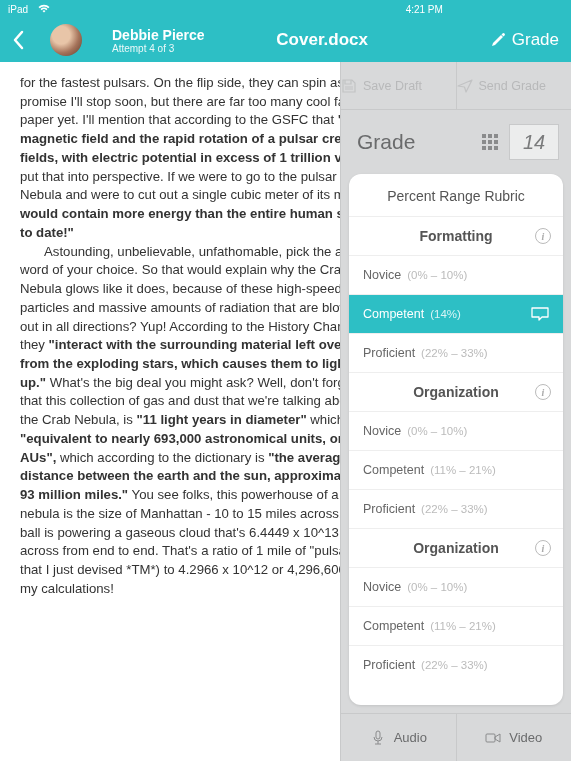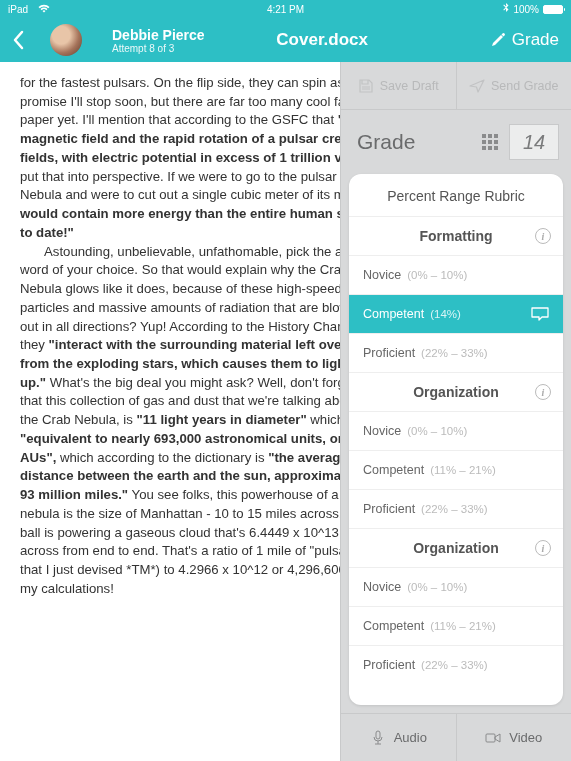--- a/index.html
+++ b/index.html
@@ -30,21 +30,21 @@
 .doc-image { float: right; width: 160px; height: 232px; margin: 4px 0 6px 12px; position: relative; background:
   radial-gradient(circle at 30% 40%, rgba(255,210,120,0.9) 0%, rgba(255,140,40,0.6) 20%, transparent 40%),
   radial-gradient(circle at 70% 70%, rgba(60,200,160,0.7) 0%, rgba(20,120,100,0.5) 25%, transparent 45%),
   radial-gradient(circle at 60% 25%, rgba(200,100,180,0.6) 0%, transparent 35%),
   linear-gradient(135deg, #0a1520 0%, #1a2838 30%, #0d1822 60%, #03080e 100%);
 }
 .plus-badge { position: absolute; top: 6px; left: 6px; width: 26px; height: 26px; background: #000; border-radius: 3px; display: flex; align-items: center; justify-content: center; color: #fff; font-size: 20px; font-weight: 300; }
 
 .panel { position: absolute; top: 62px; right: 0; width: 231px; height: 699px; background: #d8d9da; border-left: 1px solid #c8c9ca; display: flex; flex-direction: column; }
 .panel-top { display: flex; height: 48px; border-bottom: 1px solid #c8c9ca; }
-.panel-top-btn { flex: 1; display: flex; align-items: center; justify-content: center; gap: 6px; font-size: 12.5px; color: #b8b9ba; }
+.panel-top-btn { flex: 1; display: flex; align-items: center; gap: 6px; font-size: 12.5px; color: #b8b9ba; }
 .panel-top-btn + .panel-top-btn { border-left: 1px solid #c8c9ca; }
 .icon-sm { width: 16px; height: 16px; }
 
 .grade-row { display: flex; align-items: center; padding: 14px 12px 14px 16px; gap: 10px; }
 .grade-label { flex: 1; font-size: 21px; color: #6a6b6c; font-weight: 300; }
 .grid-icon { width: 18px; height: 18px; color: #8a8b8c; }
 .grade-box { width: 50px; height: 36px; background: #eceded; border: 1px solid #c8c9ca; display: flex; align-items: center; justify-content: center; font-size: 20px; color: #7a7b7c; font-weight: 300; font-style: italic; }
 
 .rubric-card { background: #fff; margin: 0 8px; border-radius: 12px; box-shadow: 0 1px 3px rgba(0,0,0,0.1); flex: 1; overflow: hidden; display: flex; flex-direction: column; }
 .rubric-title { text-align: center; padding: 14px 0 12px; font-size: 14px; color: #555; }
@@ -64,39 +64,32 @@
 <body>
 
 <div class="status-bar">
   <div class="status-left">
     <span>iPad</span>
     <span class="wifi-icon"><svg width="12" height="9" viewBox="0 0 12 9">
           <path d="M6 8.5 L4.5 7 A2 2 0 0 1 7.5 7 Z M2.5 5 A5 5 0 0 1 9.5 5 L8.3 6.2 A3.3 3.3 0 0 0 3.7 6.2 Z M0.5 3 A8 8 0 0 1 11.5 3 L10.3 4.2 A6.3 6.3 0 0 0 1.7 4.2 Z" fill="#fff"></path>
         </svg></span>
   </div>
   <div class="status-center">4:21 PM</div>
-  <div class="status-right">
-    <span class="bt-icon"><svg width="6" height="10" viewBox="0 0 6 10">
-          <path d="M3 0 L5.5 2.5 L3.5 4.5 L5.5 6.5 L3 9 L3 5.5 L1 7.5 L0.3 6.8 L2.6 4.5 L0.3 2.2 L1 1.5 L3 3.5 Z M3.6 2.5 L3 2 L3 3 Z M3.6 6.5 L3 7 L3 6 Z" fill="#fff"></path>
-        </svg></span>
-    <span>100%</span>
-    <span class="battery"></span>
-  </div>
 </div>
 
 <div class="nav-bar">
   <div class="back-btn">
     <svg class="chevron-left" viewBox="0 0 12 20">
         <path d="M10 2 L3 10 L10 18" stroke="#fff" stroke-width="2.5" fill="none" stroke-linecap="round" stroke-linejoin="round"></path>
       </svg>
   </div>
   <div class="avatar"></div>
   <div class="user-block">
     <div class="user-name">Debbie Pierce</div>
-    <div class="user-sub">Attempt 8 of 3</div>
+    <div class="user-sub">Attempt 4 of 3</div>
   </div>
   <div class="title">Cover.docx</div>
   <div class="grade-btn">
     <svg class="pencil-icon" viewBox="0 0 16 16">
         <path d="M2 14 L3 11 L11 3 L13 5 L5 13 Z M11.5 2.5 L13.5 4.5 L14.5 3.5 A1.4 1.4 0 0 0 12.5 1.5 Z" fill="#fff"></path>
       </svg>
     <span>Grade</span>
   </div>
 </div>
 

